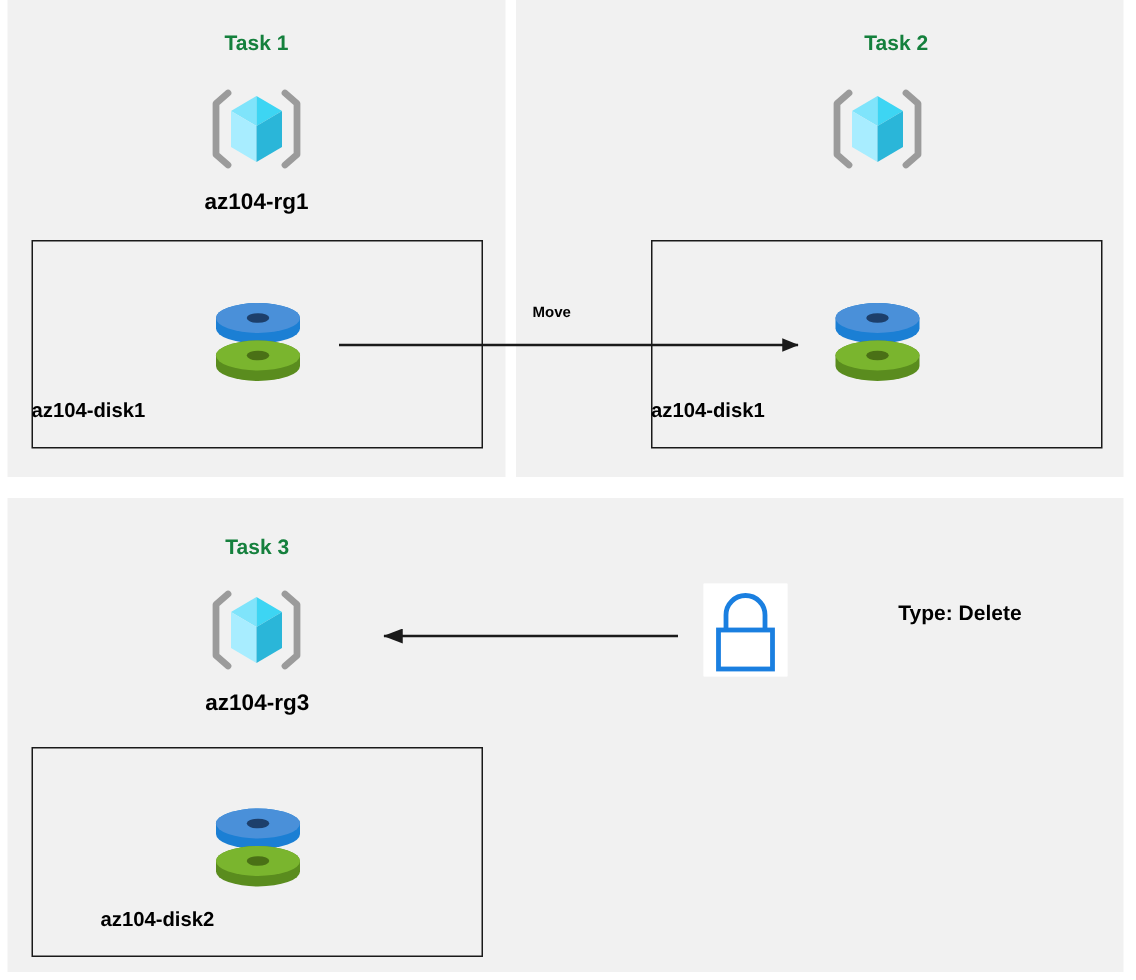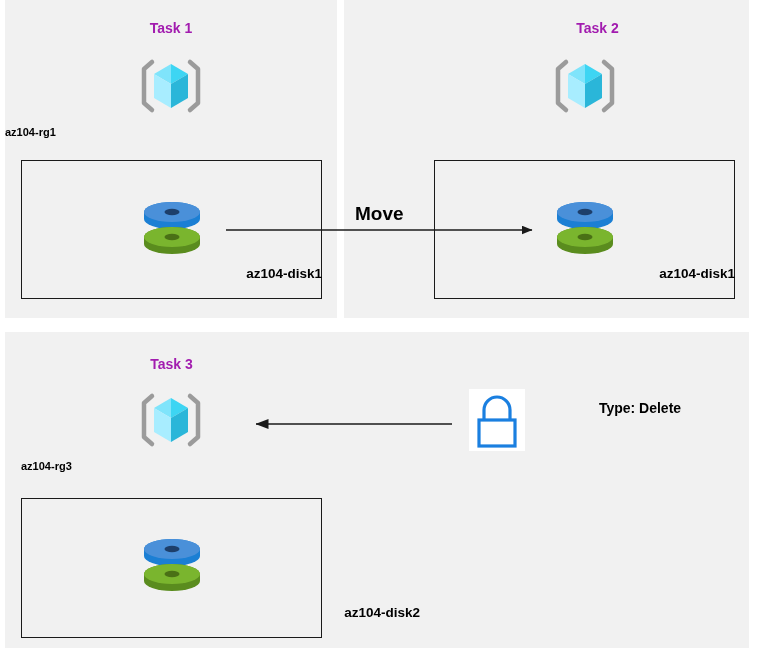--- a/index.html
+++ b/index.html
@@ -29,38 +29,39 @@
   }
   #panel-task1 { left: 5px;   top: 0px;   width: 332px; height: 318px; }
   #panel-task2 { left: 344px; top: 0px;   width: 405px; height: 318px; }
   #panel-task3 { left: 5px;   top: 332px; width: 744px; height: 316px; }
 
   
   .task-title {
     position: absolute;
     font-size: 14px;
     font-weight: bold;
-    color: #a21caf;
+    color: #15803d;
     text-align: center;
     white-space: nowrap;
   }
 
   
   .rg-icon {
     position: absolute;
     width: 62px;
     height: 60px;
   }
   .rg-icon svg { display: block; width: 62px; height: 60px; }
 
   .rg-label {
     position: absolute;
-    font-size: 11px;
-    font-weight: bold;
-    color: #000000;
+    font-size: 15px;
+    font-weight: bold;
+    color: #000000;
+    text-align: center;
     white-space: nowrap;
   }
 
   
   .resource-box {
     position: absolute;
     background: #f1f1f1;
     border: 1.6px solid #1a1a1a;
     box-sizing: border-box;
   }
@@ -71,34 +72,34 @@
     width: 62px;
     height: 58px;
   }
   .disk-icon svg { display: block; width: 62px; height: 58px; }
 
   .disk-label {
     position: absolute;
     font-size: 13.5px;
     font-weight: bold;
     color: #000000;
-    text-align: right;
+    text-align: left;
     white-space: nowrap;
   }
 
   
   .arrow-layer {
     position: absolute;
     left: 0; top: 0;
     width: 757px; height: 653px;
     pointer-events: none;
   }
   .arrow-label {
     position: absolute;
-    font-size: 19px;
+    font-size: 10px;
     font-weight: bold;
     color: #000000;
     white-space: nowrap;
   }
 
   
   .lock-icon {
     position: absolute;
     width: 56px;
     height: 62px;

